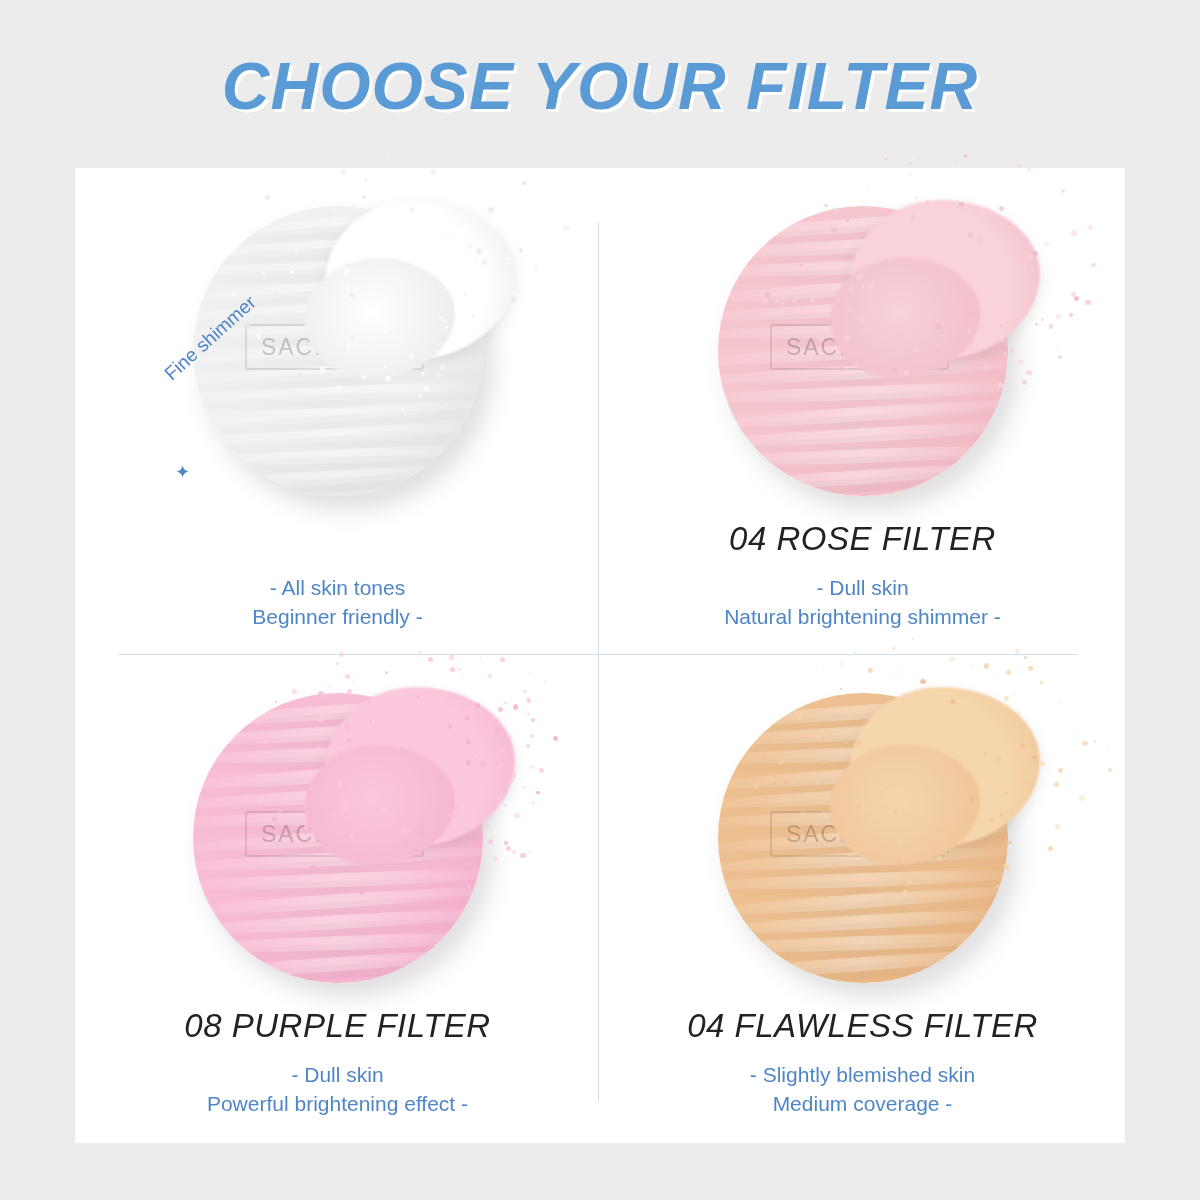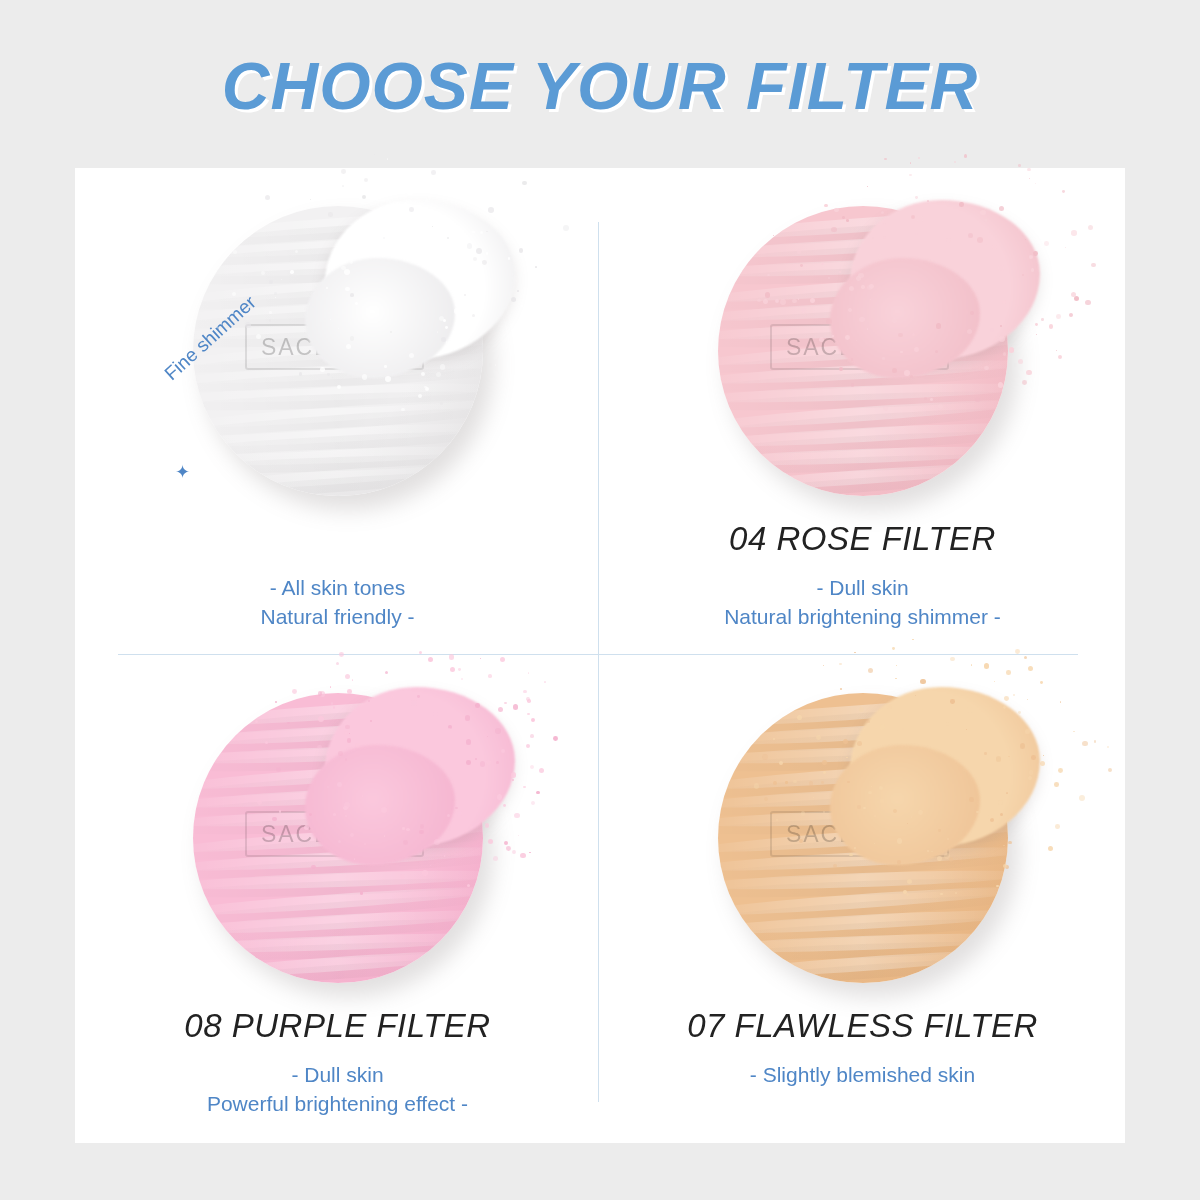--- a/index.html
+++ b/index.html
@@ -346,21 +346,21 @@
           <div class="speck" style="left: 269.406px; top: 101.035px; width: 5.98309px; height: 5.98309px; background: rgb(255, 255, 255); opacity: 0.8;"></div>
           <div class="speck" style="left: 403.312px; top: 218.91px; width: 1.42093px; height: 1.42093px; background: rgb(233, 232, 234); opacity: 0.49;"></div>
           <div class="speck" style="left: 441.386px; top: 207.668px; width: 4.06042px; height: 4.06042px; background: rgb(255, 255, 255); opacity: 0.47;"></div>
           <div class="speck" style="left: 319.435px; top: 0.667296px; width: 3.46946px; height: 3.46946px; background: rgb(255, 255, 255); opacity: 0.89;"></div>
           <div class="speck" style="left: 435.508px; top: 129.021px; width: 5.14187px; height: 5.14187px; background: rgb(233, 232, 234); opacity: 0.9;"></div>
         </div>
     </div>
     <div class="shimmer-note">Fine shimmer</div>
     <div class="shimmer-star">✦</div>
     <div class="sub sub1">- All skin tones</div>
-    <div class="sub sub2">Natural friendly -</div>
+    <div class="sub sub2">Beginner friendly -</div>
   </div>
 
   <div class="quad q2">
     <div class="pan-wrap">
       <div class="pan" id="pan1" style="background: radial-gradient(circle at 32% 30%, rgb(247, 199, 207) 0%, rgb(247, 199, 207) 55%, rgb(238, 176, 188) 100%);">
         <div class="waves">
             <i style="top: 12px; background: linear-gradient(90deg, rgba(255, 255, 255, 0), rgba(255, 255, 255, 0.75), rgba(255, 255, 255, 0)); transform: rotate(-4deg);"></i>
             <i style="top: 20px; background: linear-gradient(90deg, rgba(0, 0, 0, 0), rgba(0, 0, 0, 0.07), rgba(0, 0, 0, 0)); transform: rotate(-4deg);"></i>
             <i style="top: 33px; background: linear-gradient(90deg, rgba(255, 255, 255, 0), rgba(255, 255, 255, 0.75), rgba(255, 255, 255, 0)); transform: rotate(-3deg);"></i>
             <i style="top: 41px; background: linear-gradient(90deg, rgba(0, 0, 0, 0), rgba(0, 0, 0, 0.07), rgba(0, 0, 0, 0)); transform: rotate(-3deg);"></i>
@@ -863,17 +863,18 @@
           <div class="speck" style="left: 279.062px; top: 131.086px; width: 3.91345px; height: 3.91345px; background: rgb(246, 214, 172); opacity: 0.84;"></div>
           <div class="speck" style="left: 459.654px; top: 46.2182px; width: 1.34204px; height: 1.34204px; background: rgb(238, 193, 148); opacity: 0.63;"></div>
           <div class="speck" style="left: 403.291px; top: 189.897px; width: 1.52782px; height: 1.52782px; background: rgb(246, 214, 172); opacity: 0.39;"></div>
           <div class="speck" style="left: 367.132px; top: 51.9795px; width: 5.70538px; height: 5.70538px; background: rgb(246, 214, 172); opacity: 0.44;"></div>
           <div class="speck" style="left: 306.741px; top: 168.225px; width: 1.03519px; height: 1.03519px; background: rgb(238, 193, 148); opacity: 0.76;"></div>
           <div class="speck" style="left: 307.424px; top: 224.081px; width: 5.04814px; height: 5.04814px; background: rgb(246, 214, 172); opacity: 0.69;"></div>
           <div class="speck" style="left: 398.014px; top: 97.957px; width: 3.42323px; height: 3.42323px; background: rgb(246, 214, 172); opacity: 0.89;"></div>
           <div class="speck" style="left: 443.251px; top: 100.046px; width: 1.09872px; height: 1.09872px; background: rgb(238, 193, 148); opacity: 0.86;"></div>
         </div>
     </div>
-    <div class="title">07 FLAWLESS FILTER</div>
+    <div class="title">04 FLAWLESS FILTER</div>
     <div class="sub sub1">- Slightly blemished skin</div>
+    <div class="sub sub2">Medium coverage -</div>
   </div>
 
 </div>
 
 </body></html>

